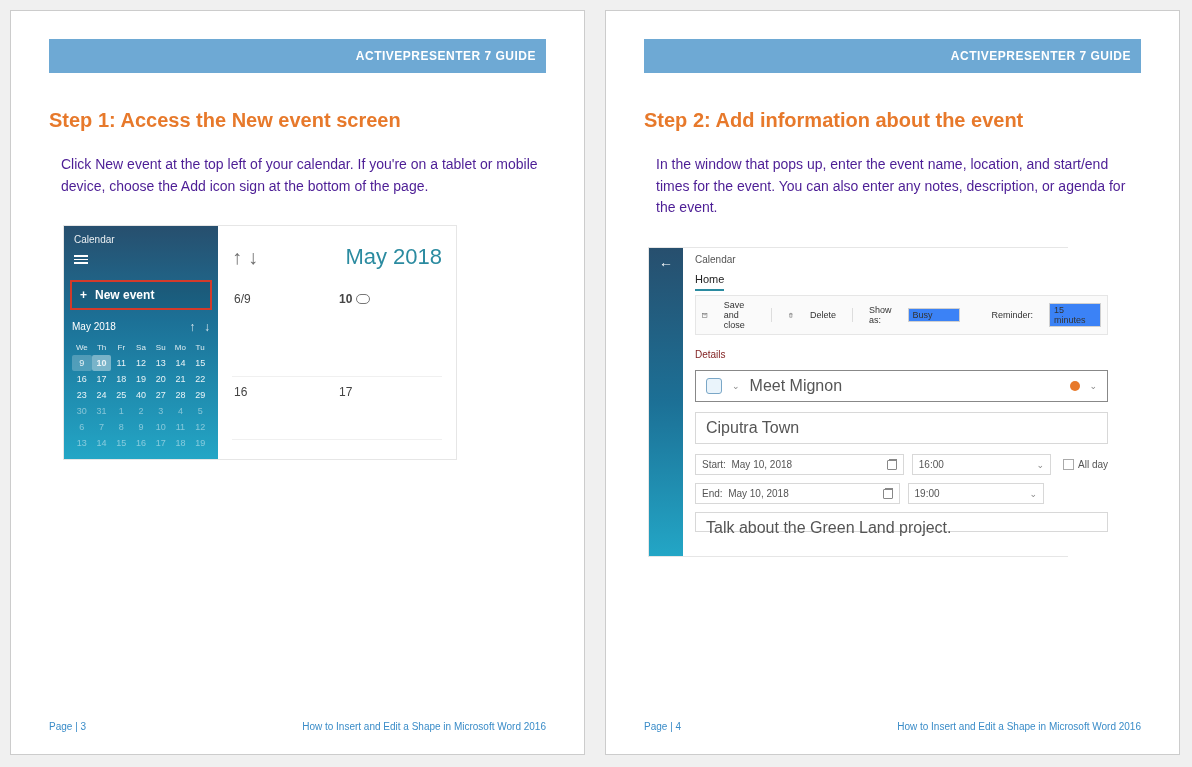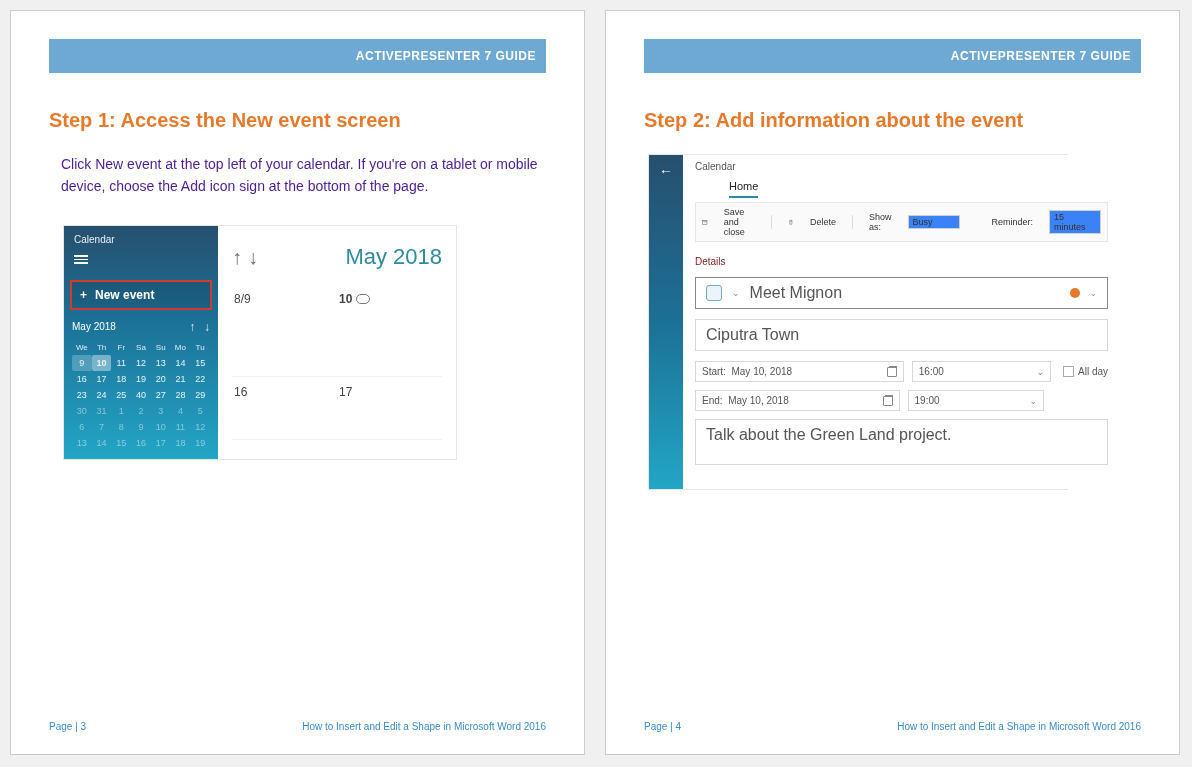--- a/index.html
+++ b/index.html
@@ -186,21 +186,21 @@
     padding: 6px 10px;
   }
   .main2 {
     flex: 1;
     background: #fff;
     padding: 6px 12px 14px 12px;
     font-size: 10px;
     color: #333;
   }
   .m2-title { font-size: 10px; color: #555; margin-bottom: 8px; }
-  .tab-row { display: flex; gap: 14px; font-size: 11px; margin-bottom: 4px; margin-left: 34px; }
+  .tab-row { display: flex; gap: 14px; font-size: 11px; margin-bottom: 4px; }
   .tab-active { border-bottom: 2px solid #2b8ba0; padding-bottom: 4px; color: #222; }
   .toolbar2 {
     border: 1px solid #e6e6e6;
     background: #fafafa;
     display: flex;
     align-items: center;
     gap: 16px;
     padding: 4px 6px;
     font-size: 9px;
     margin-bottom: 14px;
@@ -247,21 +247,21 @@
     align-items: center;
     justify-content: space-between;
   }
   .dt-box.date { flex: 1.4; }
   .dt-box.time { flex: 0.9; }
   .cal-ico { display:inline-block; width:10px; height:10px; border:1px solid #888; border-radius:1px; position:relative; }
   .cal-ico::before { content:""; position:absolute; top:-2px; left:1px; width:8px; height:2px; background:#888; }
   .chev { color:#888; font-size:9px; }
   .allday { display: flex; align-items: center; gap: 4px; font-size: 10px; color: #555; padding-left:4px;}
   .allday .cb { width: 11px; height: 11px; border: 1px solid #aaa; }
-  .notes-row { height: 46px; }
+  .notes-row { height: 20px; }
 
   svg.iconsm { width: 11px; height: 11px; stroke: #666; fill: none; stroke-width: 1.5; }
 </style>
 </head>
 <body>
 
 <div class="page">
   <div class="banner">ACTIVEPRESENTER 7 GUIDE</div>
   <div class="heading">Step 1: Access the New event screen</div>
   <div class="body-text">Click New event at the top left of your calendar. If you're on a tablet or mobile device, choose the  Add icon sign at the bottom of the page.</div>
@@ -342,21 +342,21 @@
       </div>
     </div>
     <div class="main1">
       <div class="m1-head">
         <span class="m1-nav">
           <span>↑</span><span>↓</span>
         </span>
         <span class="m1-month">May 2018</span>
       </div>
       <div class="m1-row">
-        <div>8/9</div>
+        <div>6/9</div>
         <div class="m1-today">
           <span>10</span>
           <span class="cloud"></span>
         </div>
       </div>
       <div class="m1-row m1-row2">
         <div>16</div>
         <div>17</div>
       </div>
     </div>
@@ -364,20 +364,21 @@
 
   <div class="footer">
     <span>Page | 3</span>
     <span>How to Insert and Edit a Shape in Microsoft Word 2016</span>
   </div>
 </div>
 
 <div class="page">
   <div class="banner">ACTIVEPRESENTER 7 GUIDE</div>
   <div class="heading">Step 2: Add information about the event</div>
+  <div class="body-text">In the window that pops up, enter the event name, location, and start/end times for the event. You can also enter any notes, description, or agenda for the event.</div>
 
   <div class="shot2">
     <div class="stripe2">
       <div class="back">←</div>
     </div>
     <div class="main2">
       <div class="m2-title">Calendar</div>
       <div class="tab-row">
         <span class="tab-active">Home</span>
       </div>

